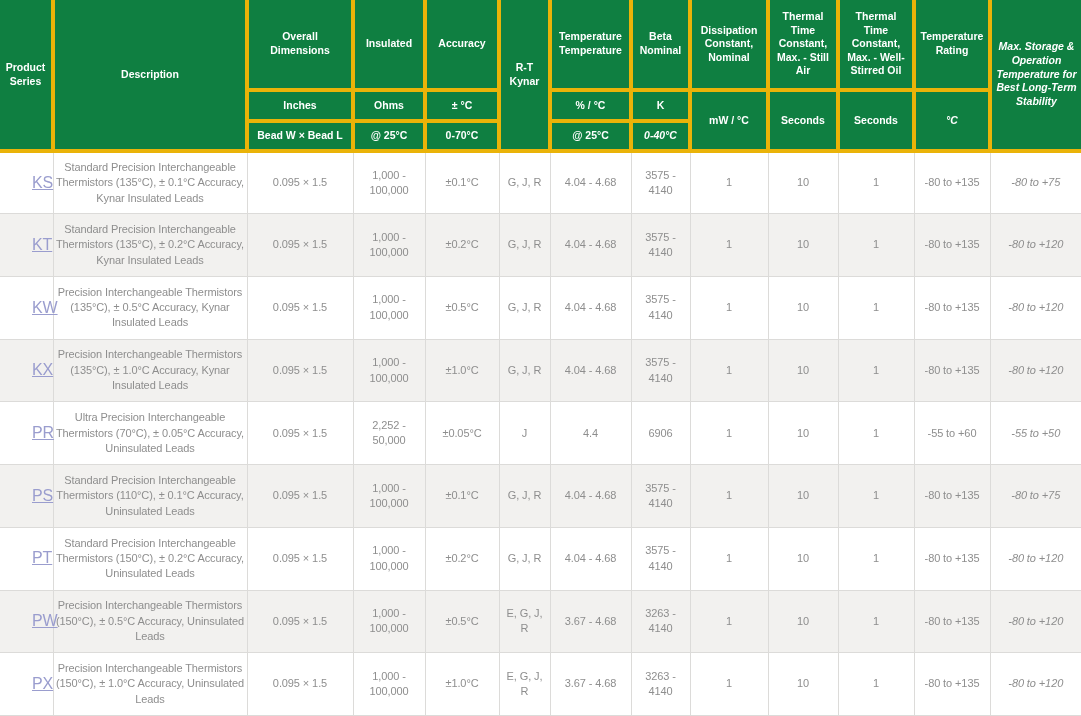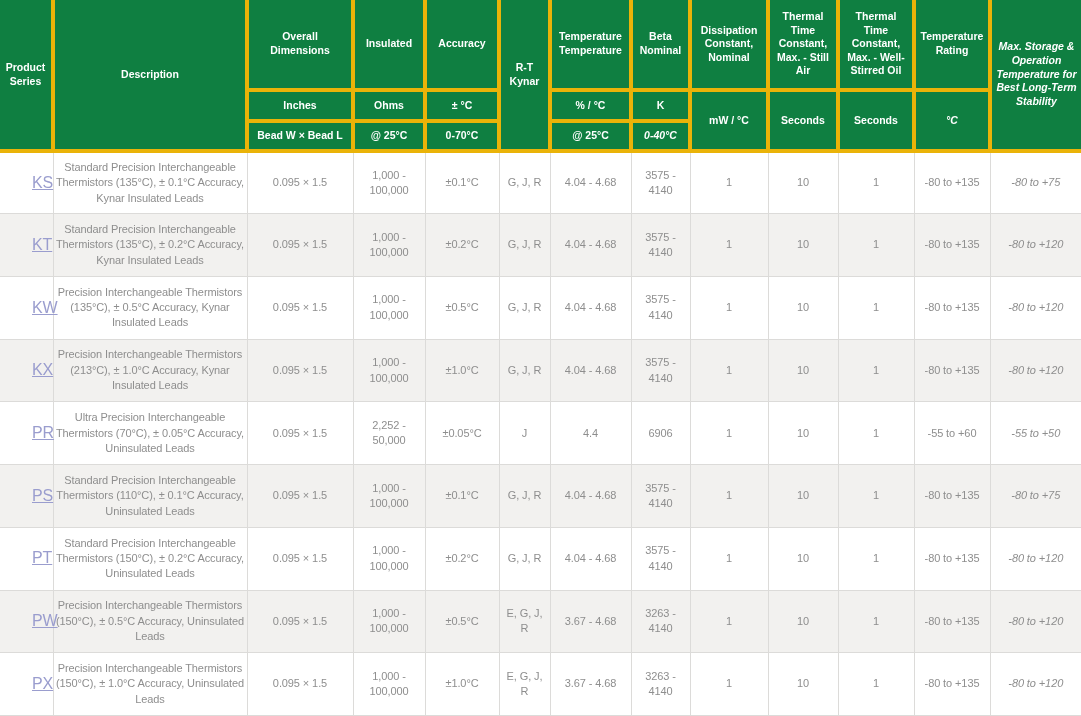--- a/index.html
+++ b/index.html
@@ -153,21 +153,21 @@
         <td>4.04 - 4.68</td>
         <td>3575 - 4140</td>
         <td>1</td>
         <td>10</td>
         <td>1</td>
         <td>-80 to +135</td>
         <td>-80 to +120</td>
       </tr>
       <tr>
         <td><a href="#">KX</a></td>
-        <td class="desc">Precision Interchangeable Thermistors (213°C), ± 1.0°C Accuracy, Kynar Insulated Leads</td>
+        <td class="desc">Precision Interchangeable Thermistors (135°C), ± 1.0°C Accuracy, Kynar Insulated Leads</td>
         <td>0.095 × 1.5</td>
         <td>1,000 - 100,000</td>
         <td>±1.0°C</td>
         <td>G, J, R</td>
         <td>4.04 - 4.68</td>
         <td>3575 - 4140</td>
         <td>1</td>
         <td>10</td>
         <td>1</td>
         <td>-80 to +135</td>

